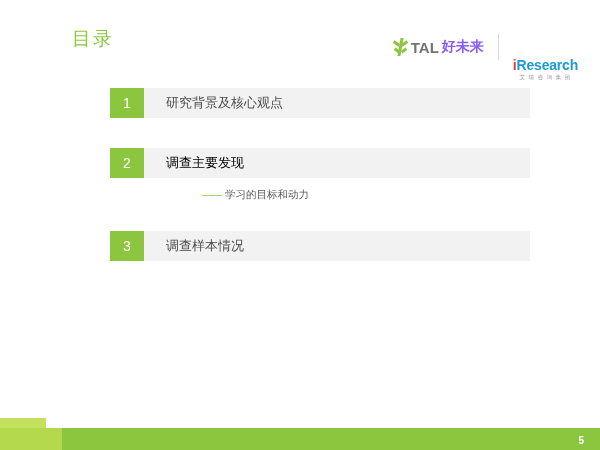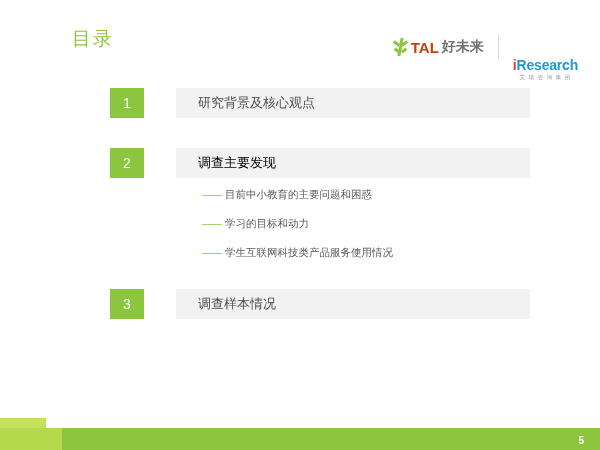--- a/index.html
+++ b/index.html
@@ -50,28 +50,28 @@
     background: #8cc63f;
   }
   .tal-mark .s1 { left: 6px; top: 0px; width: 3px; height: 18px; transform: skewX(-10deg); }
   .tal-mark .s2 { left: 0px; top: 4px; width: 7px; height: 3px; transform: rotate(35deg); background:#8cc63f;}
   .tal-mark .s3 { left: 8px; top: 4px; width: 7px; height: 3px; transform: rotate(-35deg); background:#8cc63f;}
   .tal-mark .s4 { left: 1px; top: 11px; width: 6px; height: 3px; transform: rotate(35deg); }
   .tal-mark .s5 { left: 8px; top: 11px; width: 6px; height: 3px; transform: rotate(-35deg); }
   .tal-text {
     font-size: 15px;
     font-weight: bold;
-    color: #c2410c;
+    color: #737373;
     letter-spacing: 0px;
     font-family: "Liberation Sans", sans-serif;
   }
   .tal-cn {
     font-size: 14px;
     font-weight: bold;
-    color: #737373;
+    color: #8b5cf6;
   }
   .logo-divider {
     width: 1px;
     height: 26px;
     background: #d9d9d9;
   }
   .logo-ires {
     text-align: center;
     line-height: 1;
     margin-top: 44px;
@@ -117,21 +117,20 @@
   .row-label {
     flex: 1 1 auto;
     background: #f2f2f2;
     display: flex;
     align-items: center;
     padding-left: 22px;
     font-size: 13px;
     color: #4d4d4d;
     height: 30px;
     box-sizing: border-box;
-    margin-left: 32px;
   }
   .row-label.active {
     color: #000000;
   }
 
   .spacer-1 { height: 30px; }
   .spacer-2 { height: 14px; }
 
   .sublist {
     margin-top: 10px;
@@ -215,23 +214,21 @@
   </div>
 
   <div class="spacer-1"></div>
 
   <div class="toc-row">
     <div class="num-box">2</div>
     <div class="row-label active">调查主要发现</div>
   </div>
 
   <div class="sublist">
-    <div class="sub-item"><span class="dash">——</span><span>目前中小教育的主要问题和困惑</span></div>
     <div class="sub-item"><span class="dash">——</span><span>学习的目标和动力</span></div>
-    <div class="sub-item"><span class="dash">——</span><span>学生互联网科技类产品服务使用情况</span></div>
   </div>
 
   <div class="spacer-2"></div>
 
   <div class="toc-row">
     <div class="num-box">3</div>
     <div class="row-label">调查样本情况</div>
   </div>
 
 </div>

